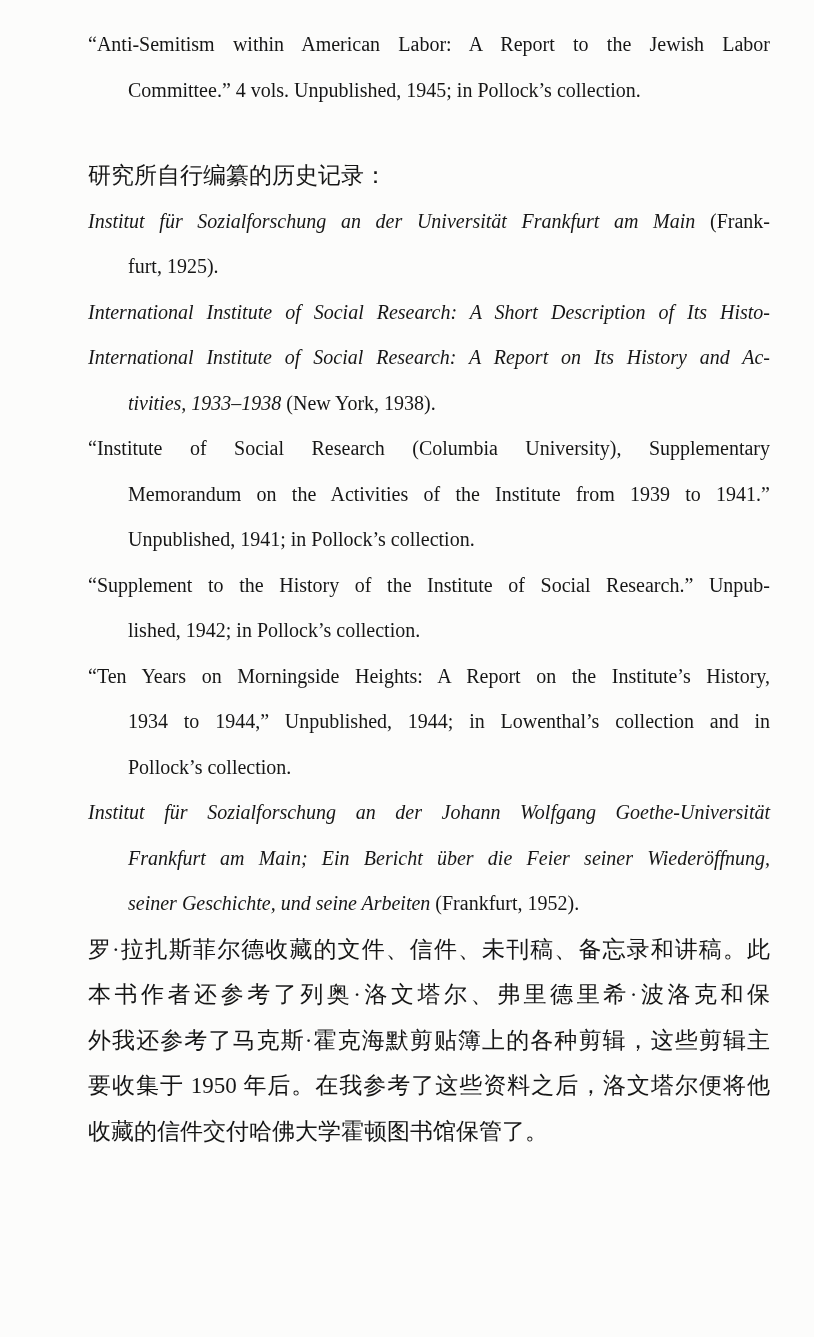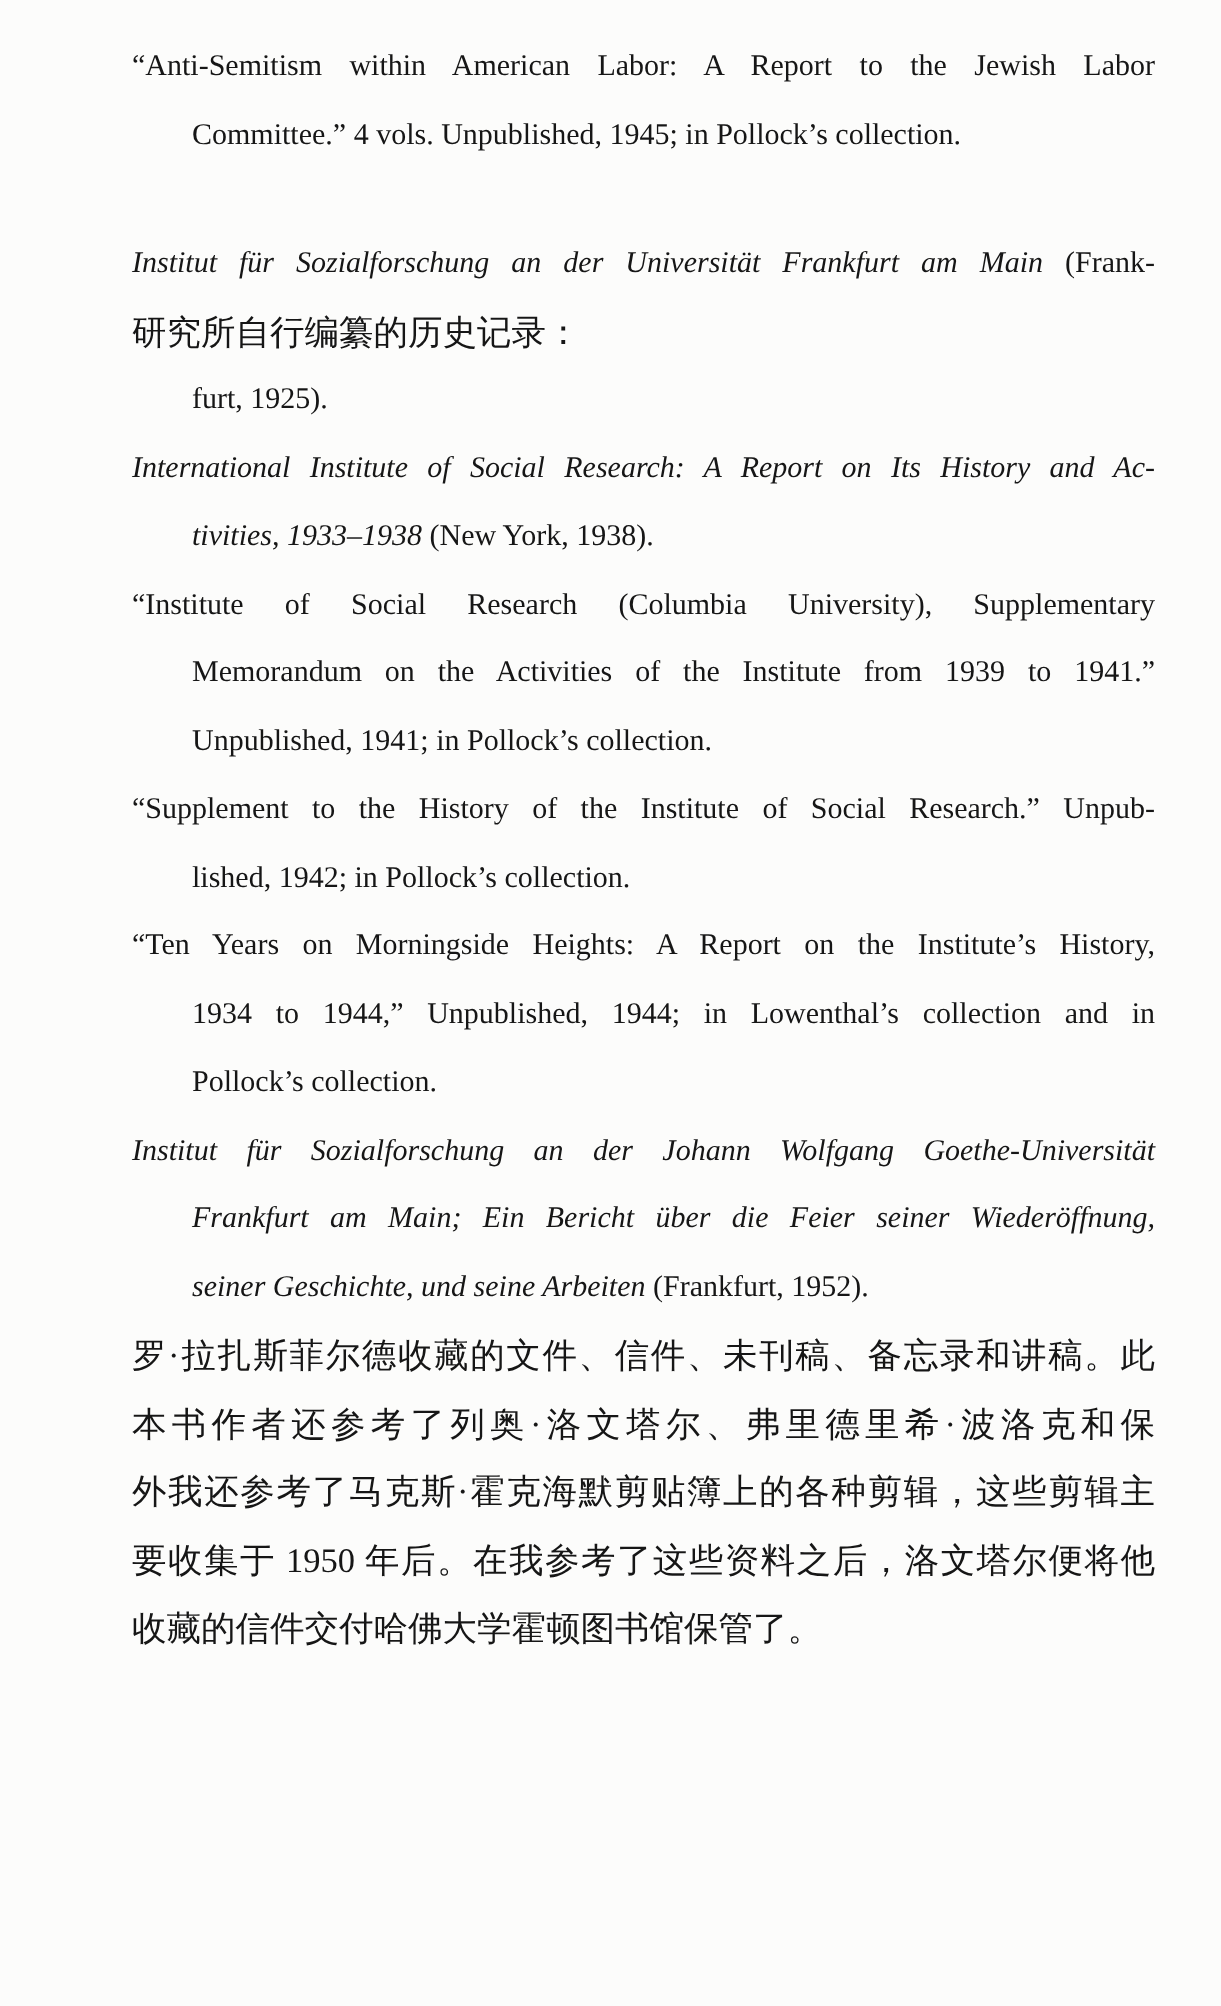--- a/index.html
+++ b/index.html
@@ -64,23 +64,24 @@
   }
 </style>
 </head>
 <body>
 
 <div class="page" style="background: rgb(252, 252, 251); color: rgb(22, 22, 22);">
   <div class="text-block">
       <div class="line full"><span>“Anti-Semitism within American Labor: A Report to the Jewish Labor</span></div>
       <div class="line ind"><span>Committee.” 4 vols. Unpublished, 1945; in Pollock’s collection.</span></div>
       <div class="vgap"></div>
+      <div class="line cjk"><span>研究所自行编纂的历史记录：</span></div>
       <div class="line full"><span class="it">Institut für Sozialforschung an der Universität Frankfurt am Main</span><span> (Frank-</span></div>
-      <div class="line cjk"><span>研究所自行编纂的历史记录：</span></div>
       <div class="line ind"><span>furt, 1925).</span></div>
+      <div class="line full"><span class="it">International Institute of Social Research: A Short Description of Its Histo-</span></div>
       <div class="line full"><span class="it">International Institute of Social Research: A Report on Its History and Ac-</span></div>
       <div class="line ind"><span class="it">tivities, 1933–1938</span><span> (New York, 1938).</span></div>
       <div class="line full"><span>“Institute of Social Research (Columbia University), Supplementary</span></div>
       <div class="line ind full"><span>Memorandum on the Activities of the Institute from 1939 to 1941.”</span></div>
       <div class="line ind"><span>Unpublished, 1941; in Pollock’s collection.</span></div>
       <div class="line full"><span>“Supplement to the History of the Institute of Social Research.” Unpub-</span></div>
       <div class="line ind"><span>lished, 1942; in Pollock’s collection.</span></div>
       <div class="line full"><span>“Ten Years on Morningside Heights: A Report on the Institute’s History,</span></div>
       <div class="line ind full"><span>1934 to 1944,” Unpublished, 1944; in Lowenthal’s collection and in</span></div>
       <div class="line ind"><span>Pollock’s collection.</span></div>

